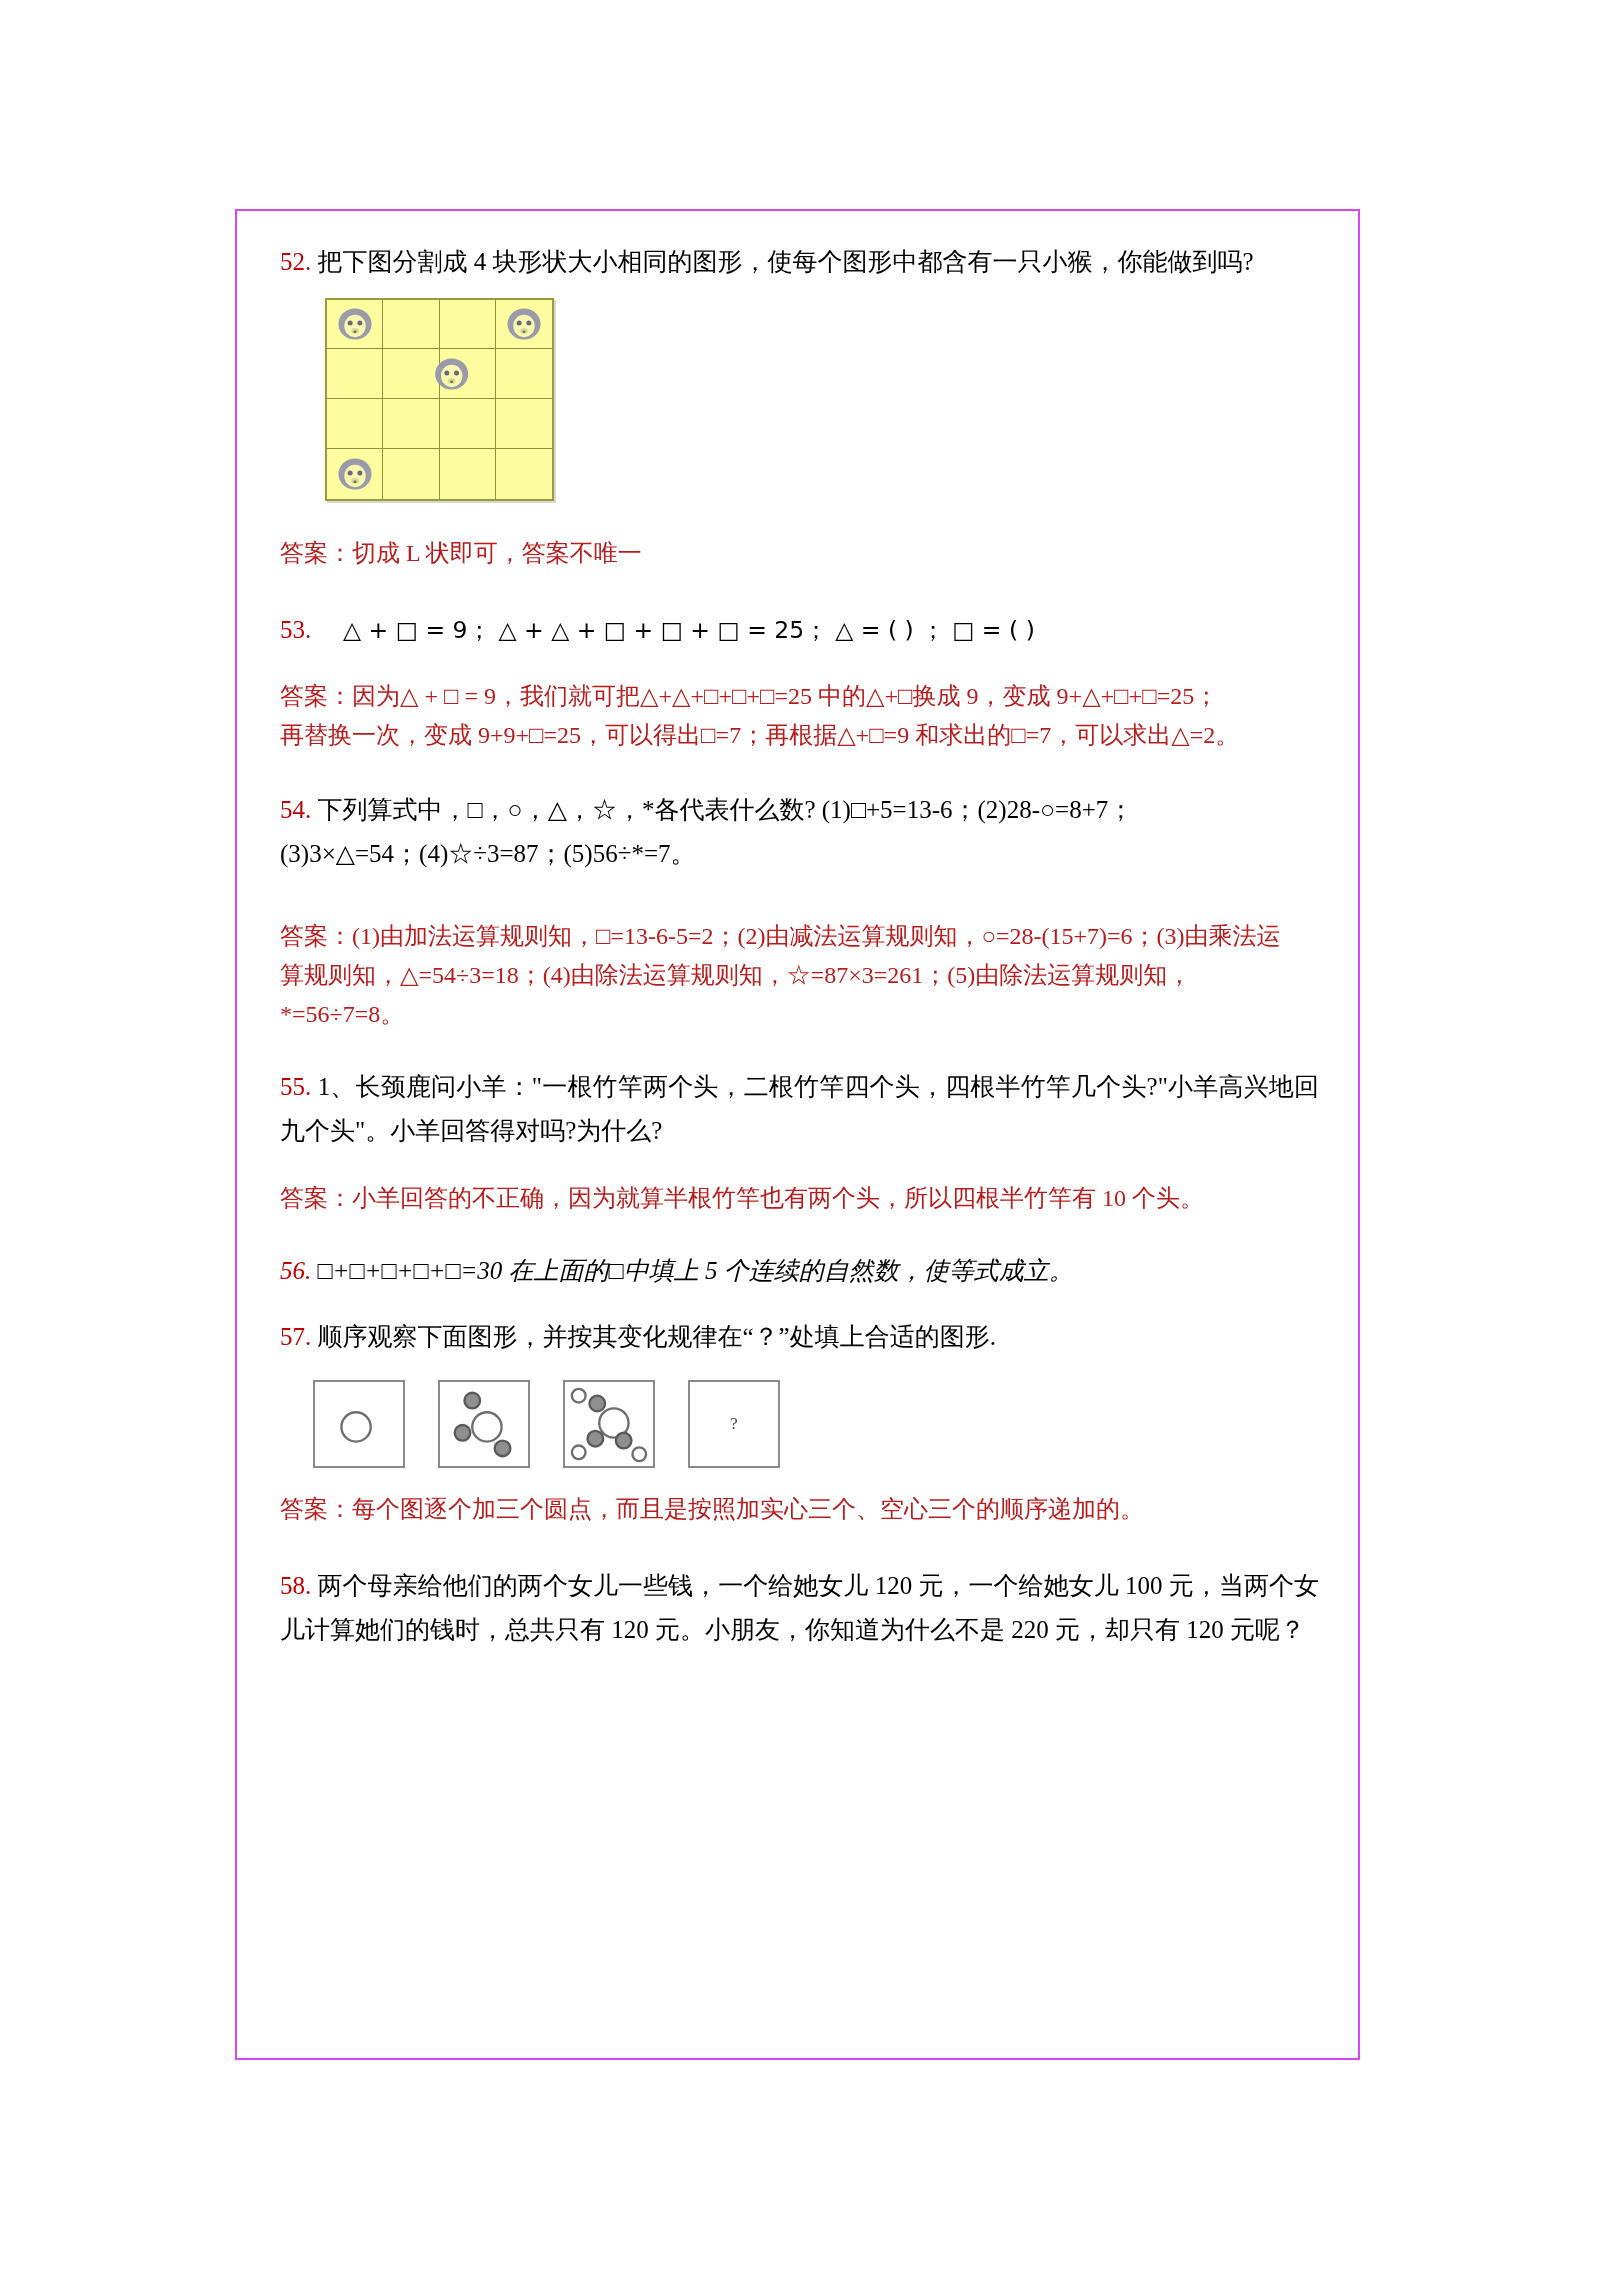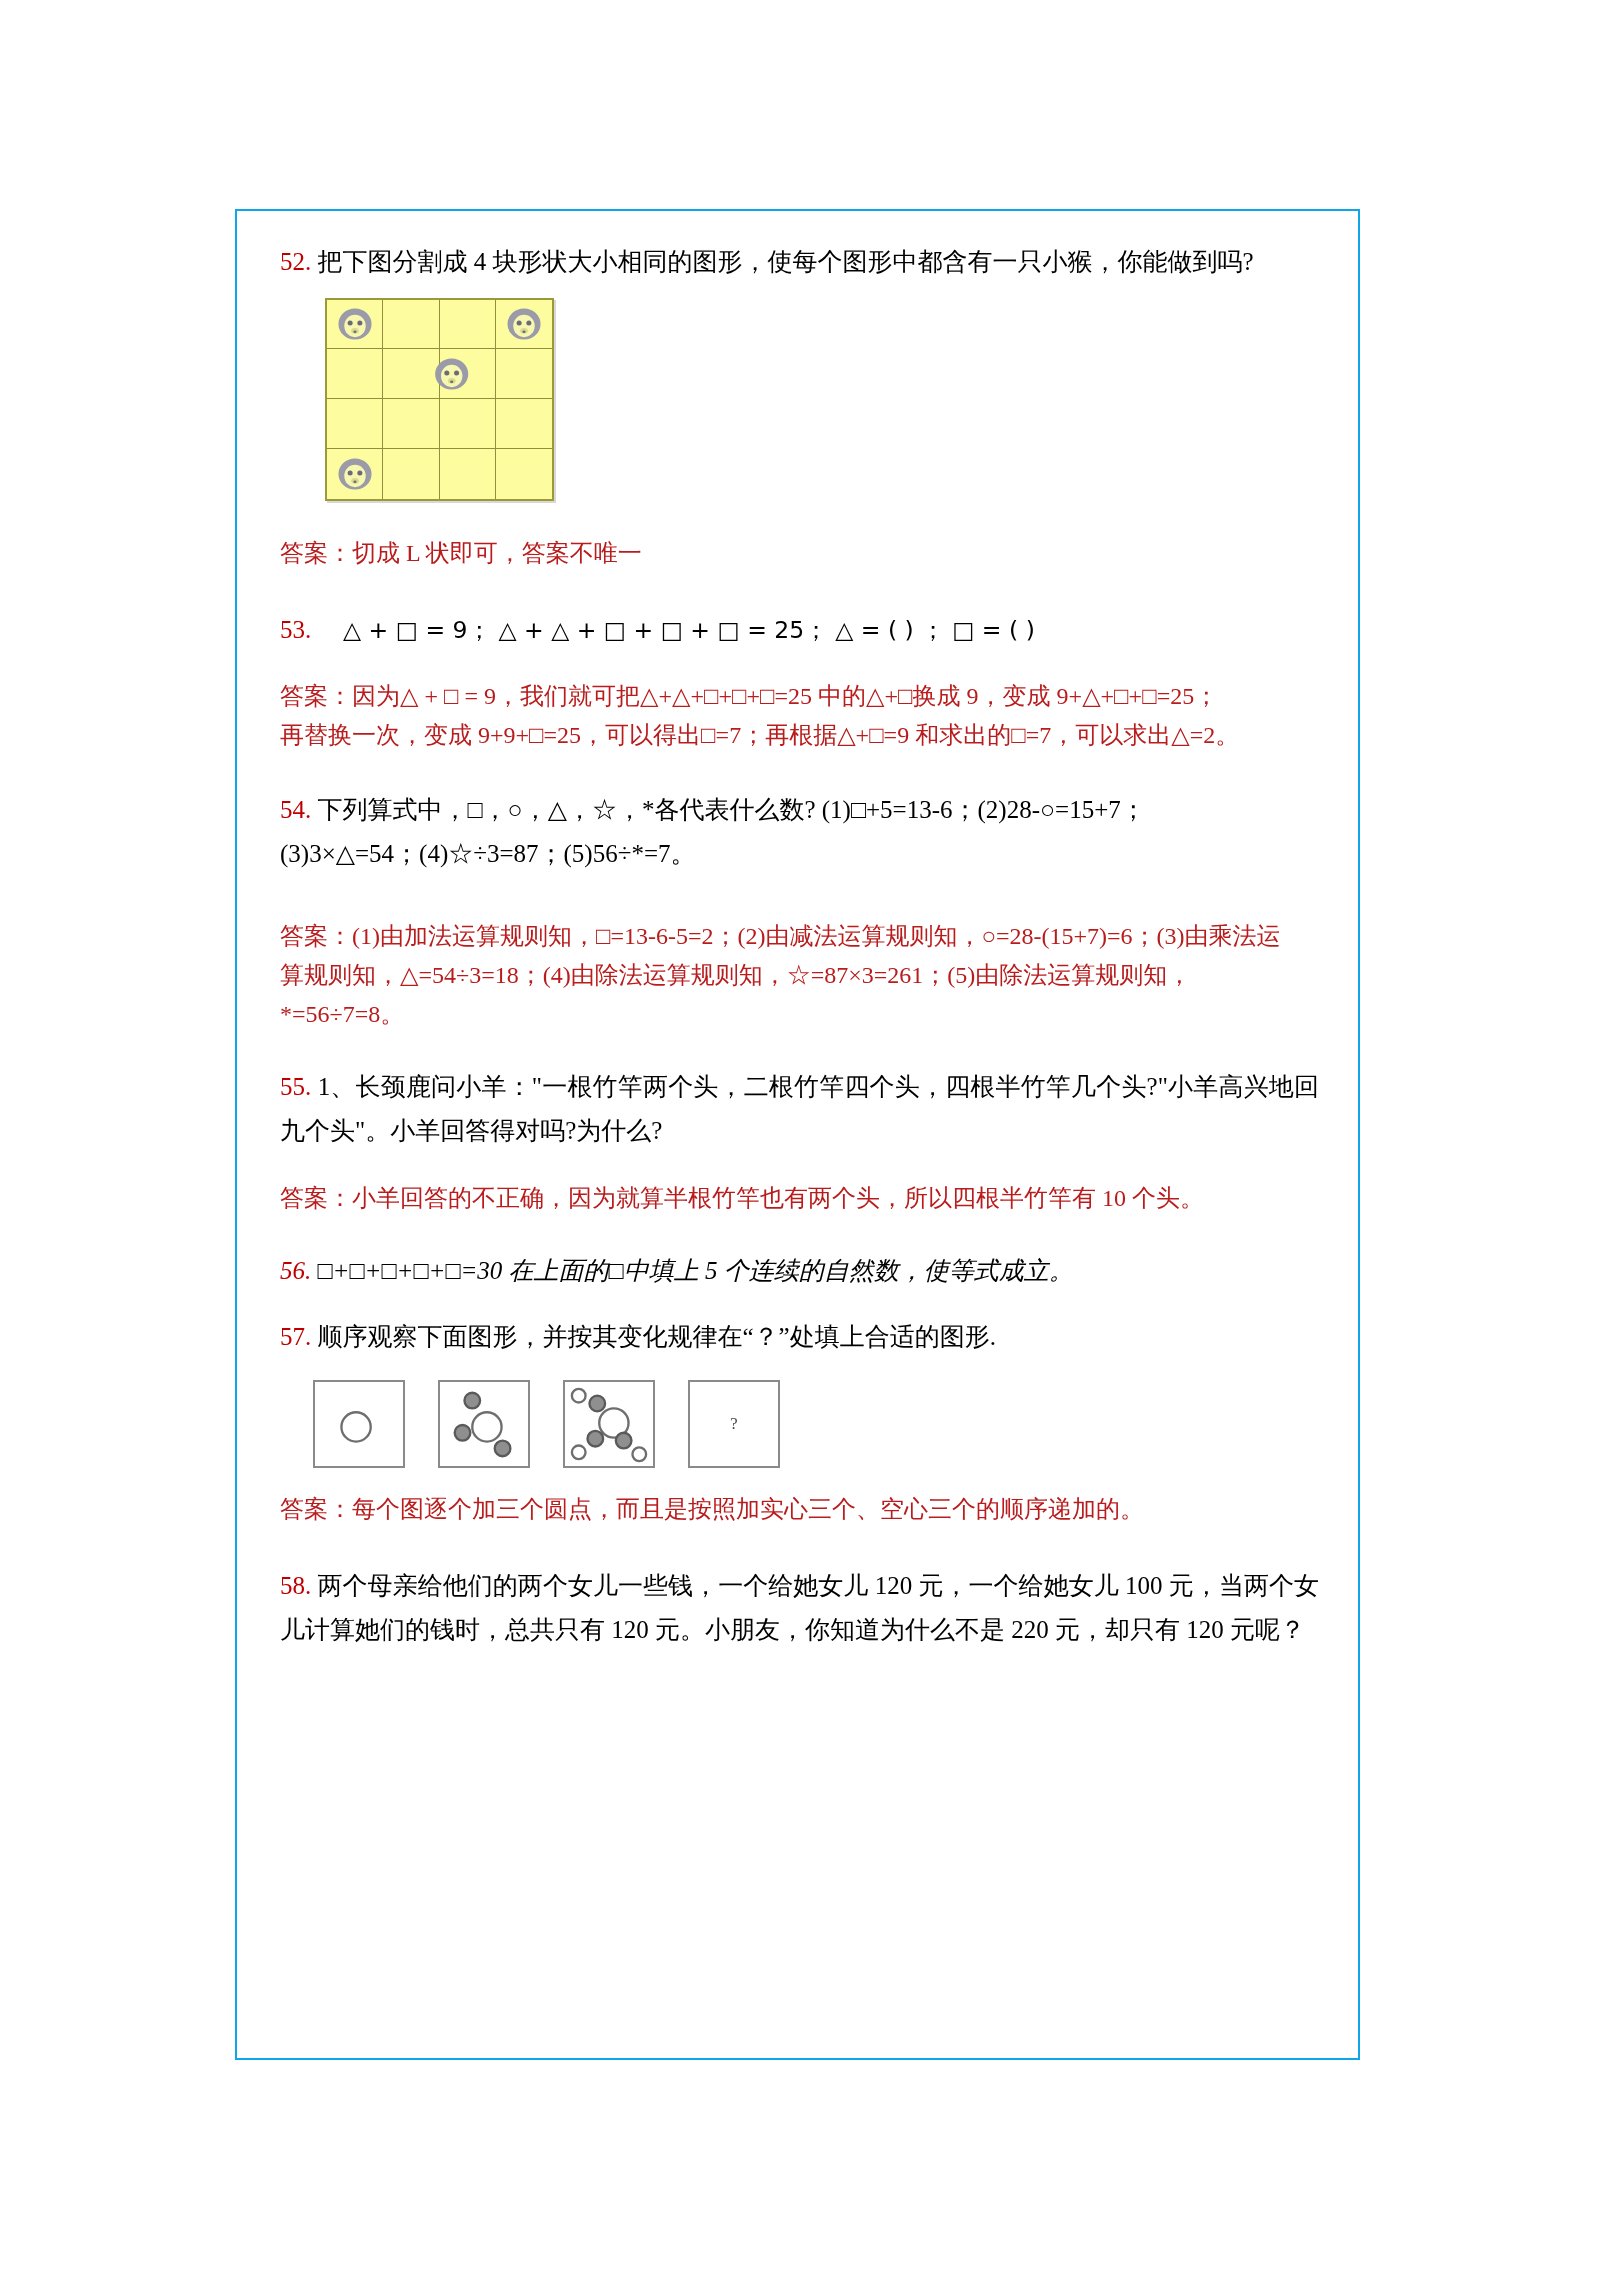--- a/index.html
+++ b/index.html
@@ -14,21 +14,21 @@
     position: relative;
     overflow: hidden;
   }
   .page {
     position: absolute;
     left: 235px;
     top: 209px;
     width: 1125px;
     height: 1851px;
     background: #ffffff;
-    border: 2px solid #0ea5e9;
+    border: 2px solid #d946ef;
     box-sizing: border-box;
   }
   .content {
     position: absolute;
     left: 43px;
     top: 0px;
     width: 1039px;
   }
 
   
@@ -204,21 +204,21 @@
 
     <div class="q sp-q53">
       <span class="qnum">53.</span>
       <span class="sym" style="margin-left:25.5px;">△ + □ = 9；  △ + △ + □ + □ + □ = 25；  △ = ( ) ； □ = ( )</span>
     </div>
     <div class="ans sp-a53">答案：因为△ + □ = 9，我们就可把△+△+□+□+□=25 中的△+□换成 9，变成 9+△+□+□=25；</div>
     <div class="ans">再替换一次，变成 9+9+□=25，可以得出□=7；再根据△+□=9 和求出的□=7，可以求出△=2。</div>
 
     <div class="q sp-q54">
       <span class="qnum">54.</span>
-      <span>下列算式中，□，○，△，☆，*各代表什么数? (1)□+5=13-6；(2)28-○=15+7；</span>
+      <span>下列算式中，□，○，△，☆，*各代表什么数? (1)□+5=13-6；(2)28-○=8+7；</span>
     </div>
     <div class="q">(3)3×△=54；(4)☆÷3=87；(5)56÷*=7。</div>
 
     <div class="ans sp-a54">答案：(1)由加法运算规则知，□=13-6-5=2；(2)由减法运算规则知，○=28-(15+7)=6；(3)由乘法运</div>
     <div class="ans">算规则知，△=54÷3=18；(4)由除法运算规则知，☆=87×3=261；(5)由除法运算规则知，</div>
     <div class="ans">*=56÷7=8。</div>
 
     <div class="q sp-q55">
       <span class="qnum">55.</span>
       <span>1、长颈鹿问小羊："一根竹竿两个头，二根竹竿四个头，四根半竹竿几个头?"小羊高兴地回九个头"。小羊回答得对吗?为什么?</span>

